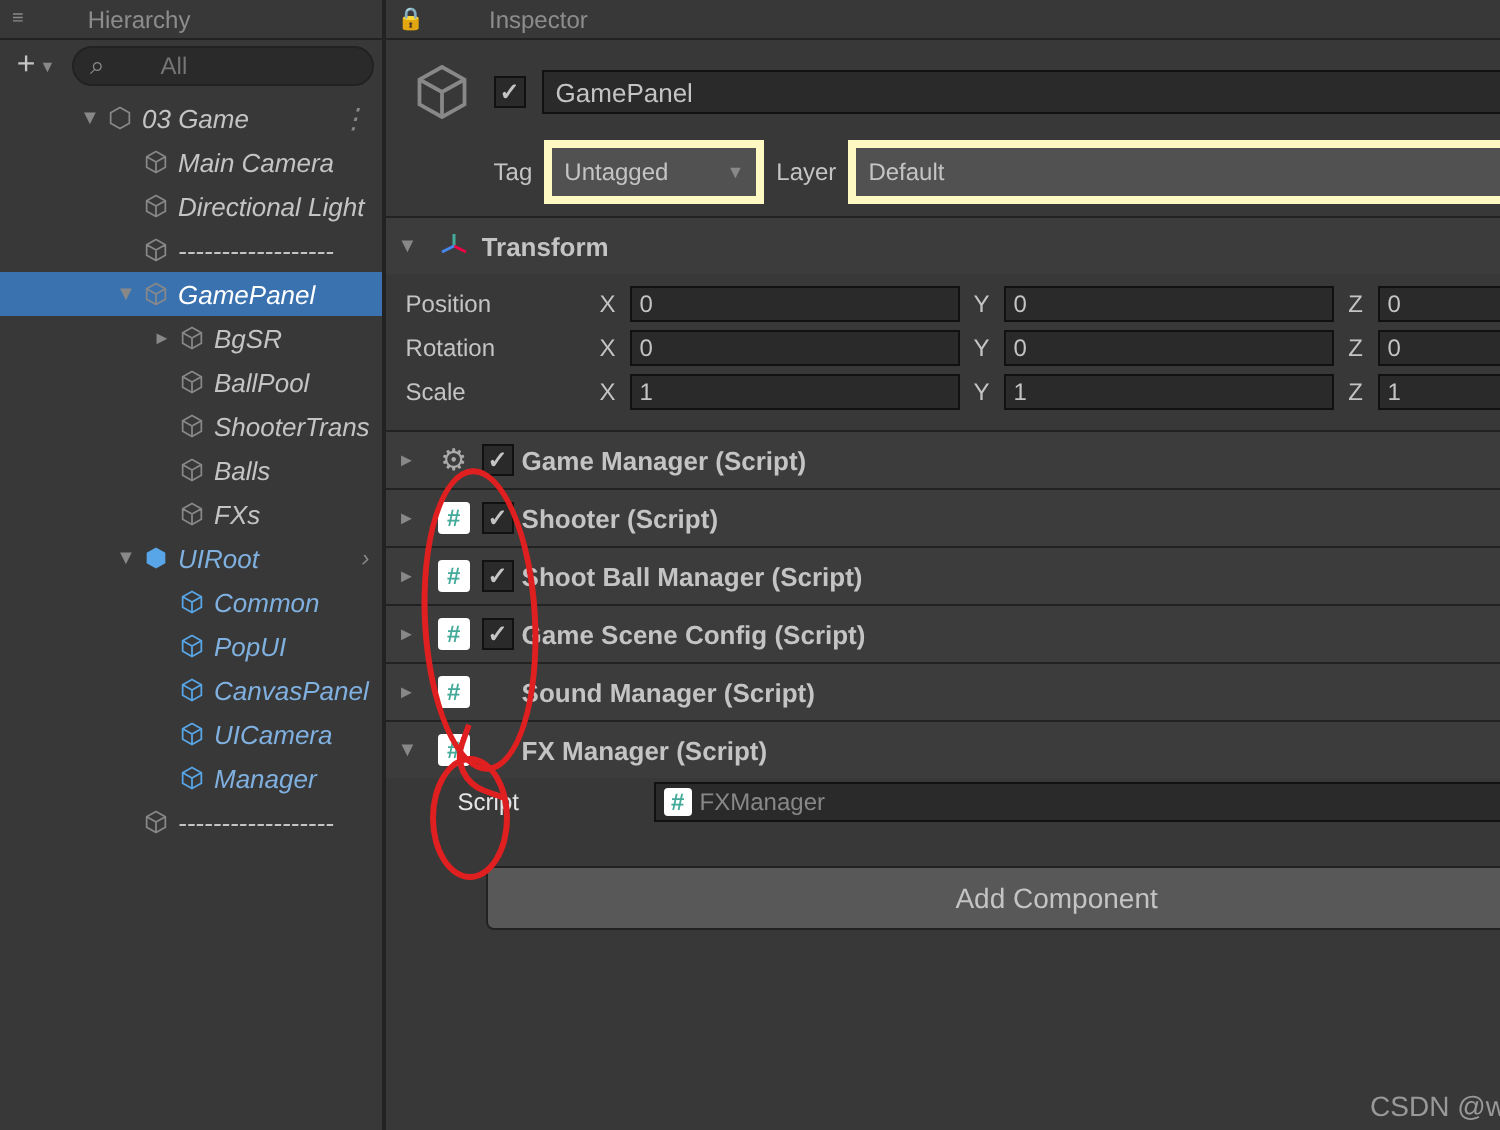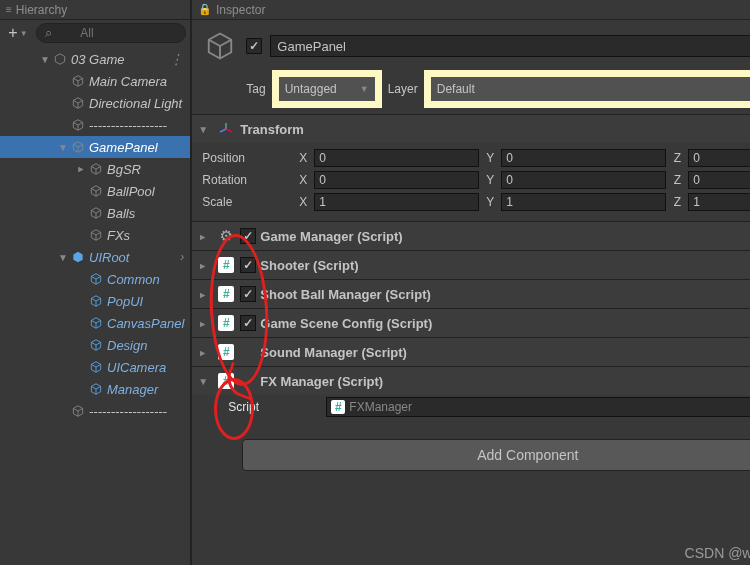--- a/index.html
+++ b/index.html
@@ -2,21 +2,21 @@
 <html><head>
 <meta charset="utf-8">
 <style>
 * { margin: 0; padding: 0; box-sizing: border-box; font-family: Arial, sans-serif; }
 body { background: #383838; color: #c4c4c4; font-size: 13px; width: 750px; height: 565px; overflow: hidden; display: flex; }
 
 .hierarchy-panel { width: 318px; background: #383838; border-right: 2px solid #222; display: flex; flex-direction: column; }
 .inspector-panel { flex: 1; background: #383838; display: flex; flex-direction: column; position: relative; }
 
 .panel-header { height: 20px; background: #383838; display: flex; align-items: center; padding: 0 6px; border-bottom: 1px solid #222; font-size: 12px; }
-.panel-header .title { opacity: 0.6; }
+.panel-header .title { opacity: 0.6; margin-left: 28px; }
 
 .toolbar-row { height: 26px; display: flex; align-items: center; padding: 2px 4px; gap: 4px; }
 .dropdown-plus { width: 28px; height: 20px; background: #383838; display: flex; align-items: center; justify-content: center; cursor: pointer; }
 .search-bar { flex: 1; height: 20px; background: #2a2a2a; border: 1px solid #222; border-radius: 10px; padding: 0 8px; display: flex; align-items: center; }
 .search-bar input { background: transparent; border: none; outline: none; color: #888; width: 100%; font-size: 12px; margin-left: 24px; }
 
 .tree { flex: 1; overflow: auto; padding-top: 2px; }
 .tree-row { height: 22px; display: flex; align-items: center; cursor: pointer; padding-right: 6px; font-style: italic; }
 .tree-row.selected { background: #3a72b0; color: #fff; }
 .tree-row .label { white-space: nowrap; }
@@ -33,21 +33,21 @@
 
 .inspector-header { padding: 8px 10px 6px 10px; }
 .name-row { display: flex; align-items: center; gap: 8px; }
 .obj-cube { width: 36px; height: 36px; display: flex; align-items: center; justify-content: center; }
 .obj-cube svg { width: 30px; height: 30px; }
 .checkbox { width: 16px; height: 16px; background: #2a2a2a; border: 1px solid #111; display: inline-flex; align-items: center; justify-content: center; cursor: pointer; }
 .checkbox.checked::after { content: "✓"; color: #c4c4c4; font-size: 12px; font-weight: bold; }
 .name-input { flex: 1; height: 22px; background: #2a2a2a; border: 1px solid #111; color: #c4c4c4; padding: 0 6px; font-size: 13px; }
 
 .tag-layer-row { display: flex; align-items: center; gap: 6px; margin-top: 6px; padding-left: 44px; font-size: 12px; }
-.dd-field { height: 20px; background: #515151; border: 7px solid #fef9c3; color: #c4c4c4; padding: 12px 6px; display: flex; align-items: center; justify-content: space-between; cursor: pointer; }
+.dd-field { height: 20px; background: #515151; border: 4px solid #fef9c3; color: #c4c4c4; padding: 12px 6px; display: flex; align-items: center; justify-content: space-between; cursor: pointer; }
 .dd-field .caret { color: #888; font-size: 9px; }
 
 .component { border-top: 1px solid #222; }
 .comp-header { height: 28px; background: #3c3c3c; display: flex; align-items: center; padding: 0 6px; gap: 4px; }
 .comp-foldout { width: 14px; font-size: 10px; color: #888; cursor: pointer; }
 .comp-foldout.open::before { content: "▼"; }
 .comp-foldout.closed::before { content: "►"; font-size: 9px; }
 .comp-icon { width: 20px; height: 20px; display: flex; align-items: center; justify-content: center; }
 .comp-title { flex: 1; font-weight: bold; font-size: 13px; white-space: nowrap; overflow: hidden; }
 
@@ -165,20 +165,30 @@
         <span class="label">BallPool</span>
       </div>
       <div class="tree-row">
         <span class="indent" style="width: 74px;"></span>
         <span class="foldout"></span>
         <span class="cube-icon">
           <svg viewBox="0 0 24 24">
             <path fill="none" stroke="#888" stroke-width="1.5" d="M12 3 L20 7.5 L20 16.5 L12 21 L4 16.5 L4 7.5 Z M4 7.5 L12 12 L20 7.5 M12 12 L12 21"></path>
           </svg>
         </span>
+        <span class="label">ShooterTrans</span>
+      </div>
+      <div class="tree-row">
+        <span class="indent" style="width: 74px;"></span>
+        <span class="foldout"></span>
+        <span class="cube-icon">
+          <svg viewBox="0 0 24 24">
+            <path fill="none" stroke="#888" stroke-width="1.5" d="M12 3 L20 7.5 L20 16.5 L12 21 L4 16.5 L4 7.5 Z M4 7.5 L12 12 L20 7.5 M12 12 L12 21"></path>
+          </svg>
+        </span>
         <span class="label">Balls</span>
       </div>
       <div class="tree-row">
         <span class="indent" style="width: 74px;"></span>
         <span class="foldout"></span>
         <span class="cube-icon">
           <svg viewBox="0 0 24 24">
             <path fill="none" stroke="#888" stroke-width="1.5" d="M12 3 L20 7.5 L20 16.5 L12 21 L4 16.5 L4 7.5 Z M4 7.5 L12 12 L20 7.5 M12 12 L12 21"></path>
           </svg>
         </span>
@@ -217,30 +227,20 @@
       </div>
       <div class="tree-row prefab">
         <span class="indent" style="width: 74px;"></span>
         <span class="foldout"></span>
         <span class="cube-icon">
           <svg viewBox="0 0 24 24">
             <path fill="none" stroke="#58a6e8" stroke-width="1.5" d="M12 3 L20 7.5 L20 16.5 L12 21 L4 16.5 L4 7.5 Z M4 7.5 L12 12 L20 7.5 M12 12 L12 21"></path>
           </svg>
         </span>
         <span class="label">CanvasPanel</span>
-      </div>
-      <div class="tree-row prefab">
-        <span class="indent" style="width: 74px;"></span>
-        <span class="foldout"></span>
-        <span class="cube-icon">
-          <svg viewBox="0 0 24 24">
-            <path fill="none" stroke="#58a6e8" stroke-width="1.5" d="M12 3 L20 7.5 L20 16.5 L12 21 L4 16.5 L4 7.5 Z M4 7.5 L12 12 L20 7.5 M12 12 L12 21"></path>
-          </svg>
-        </span>
-        <span class="label">Design</span>
       </div>
       <div class="tree-row prefab">
         <span class="indent" style="width: 74px;"></span>
         <span class="foldout"></span>
         <span class="cube-icon">
           <svg viewBox="0 0 24 24">
             <path fill="none" stroke="#58a6e8" stroke-width="1.5" d="M12 3 L20 7.5 L20 16.5 L12 21 L4 16.5 L4 7.5 Z M4 7.5 L12 12 L20 7.5 M12 12 L12 21"></path>
           </svg>
         </span>
         <span class="label">UICamera</span>

